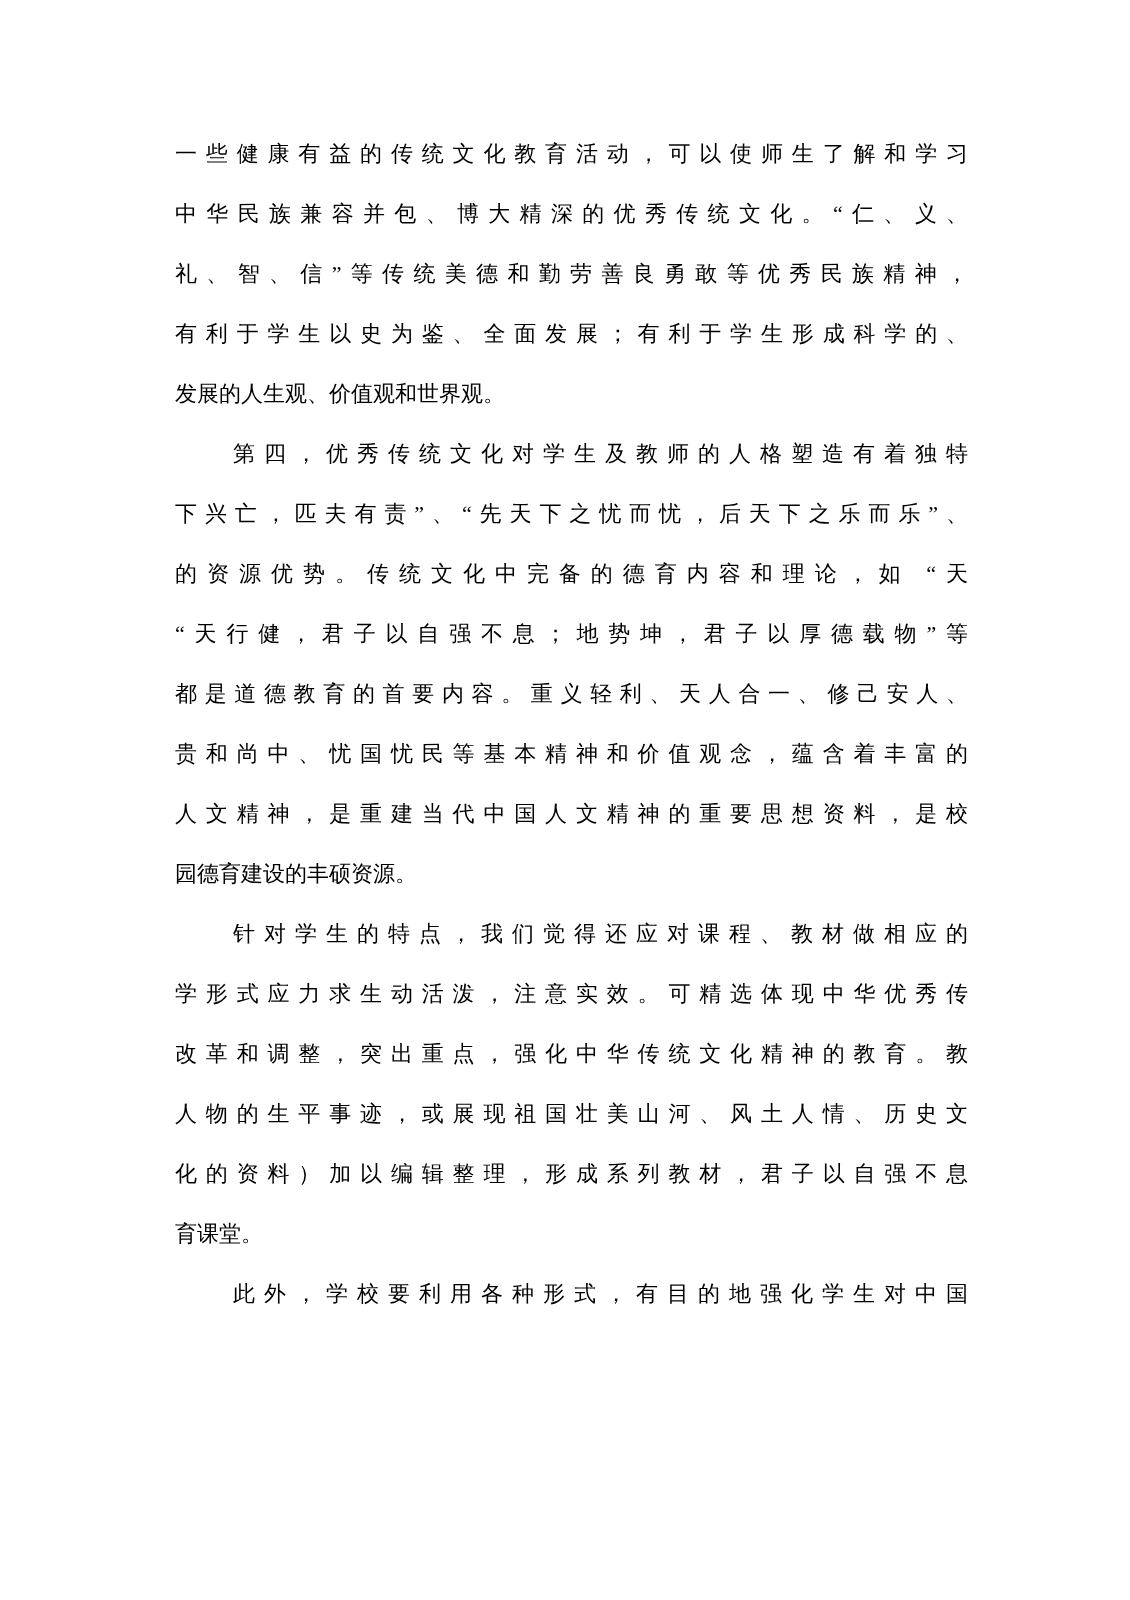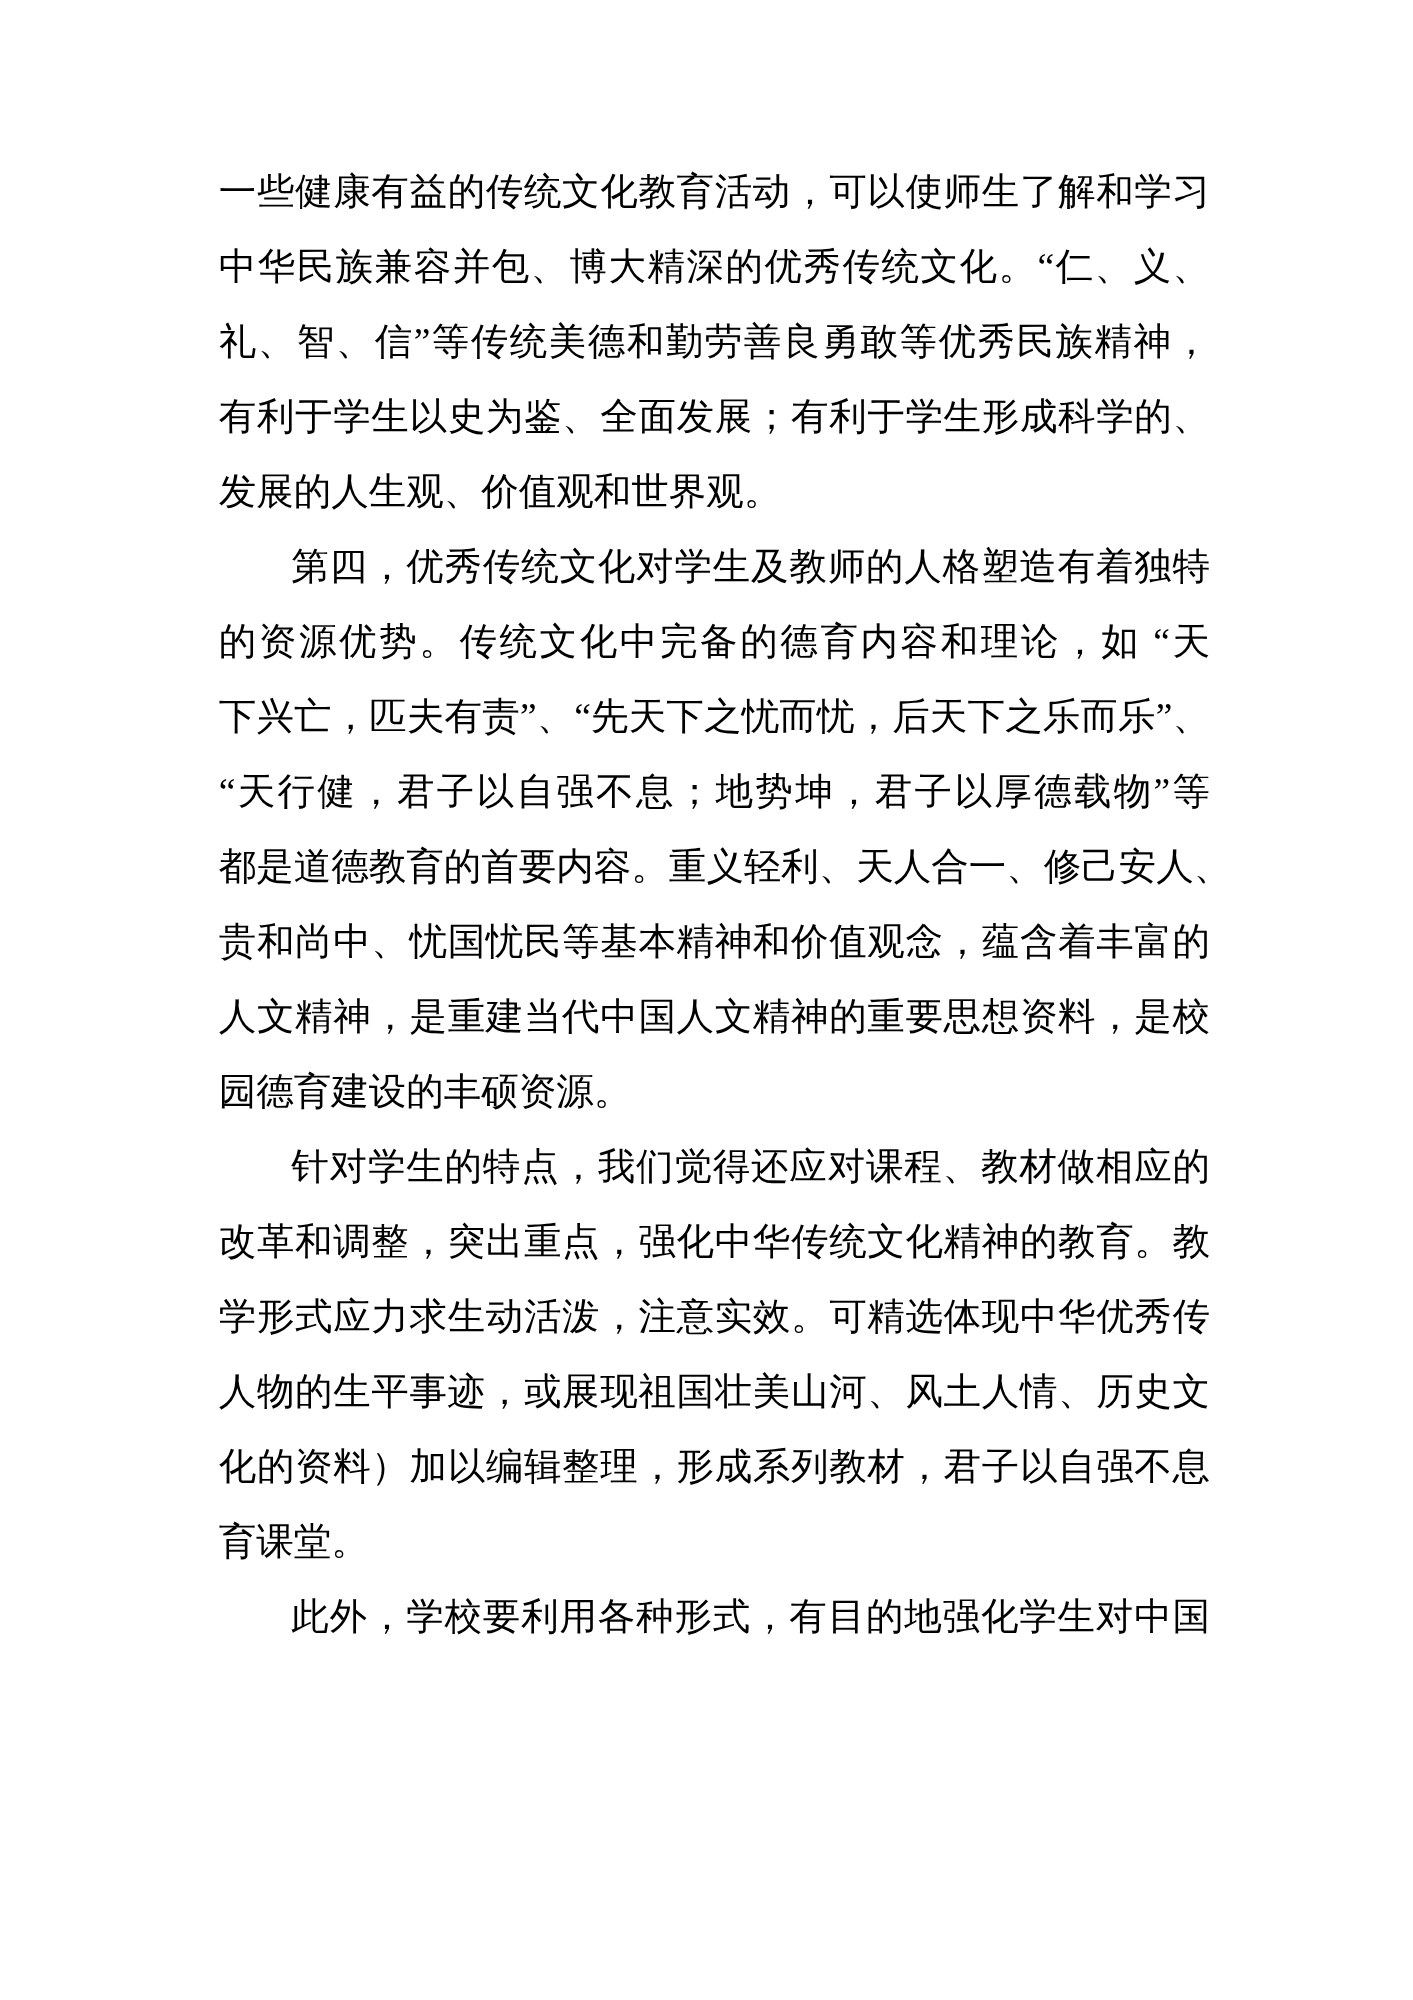--- a/index.html
+++ b/index.html
@@ -17,21 +17,21 @@
   }
   .content {
     position: absolute;
     left: 175px;
     top: 124px;
     width: 793px;
   }
   .line {
     height: 60px;
     line-height: 60px;
-    font-size: 30px;
+    font-size: 22px;
     color: #000000;
     text-align: justify;
     text-align-last: justify;
     white-space: nowrap;
     font-weight: 400;
   }
   .line.end {
     text-align: center;
     text-align-last: left;
   }
@@ -48,28 +48,28 @@
 <body>
 
 <div class="page">
   <div class="content">
     <div class="line">一些健康有益的传统文化教育活动，可以使师生了解和学习</div>
     <div class="line">中华民族兼容并包、博大精深的优秀传统文化。“仁、义、</div>
     <div class="line">礼、智、信”等传统美德和勤劳善良勇敢等优秀民族精神，</div>
     <div class="line">有利于学生以史为鉴、全面发展；有利于学生形成科学的、</div>
     <div class="line end">发展的人生观、价值观和世界观。</div>
     <div class="line indent">第四，优秀传统文化对学生及教师的人格塑造有着独特</div>
+    <div class="line">下兴亡，匹夫有责”、“先天下之忧而忧，后天下之乐而乐”、</div>
     <div class="line">的资源优势。传统文化中完备的德育内容和理论，如 “天</div>
-    <div class="line">下兴亡，匹夫有责”、“先天下之忧而忧，后天下之乐而乐”、</div>
     <div class="line">“天行健，君子以自强不息；地势坤，君子以厚德载物”等</div>
     <div class="line">都是道德教育的首要内容。重义轻利、天人合一、修己安人、</div>
     <div class="line">贵和尚中、忧国忧民等基本精神和价值观念，蕴含着丰富的</div>
     <div class="line">人文精神，是重建当代中国人文精神的重要思想资料，是校</div>
     <div class="line end">园德育建设的丰硕资源。</div>
     <div class="line indent">针对学生的特点，我们觉得还应对课程、教材做相应的</div>
+    <div class="line">学形式应力求生动活泼，注意实效。可精选体现中华优秀传</div>
     <div class="line">改革和调整，突出重点，强化中华传统文化精神的教育。教</div>
-    <div class="line">学形式应力求生动活泼，注意实效。可精选体现中华优秀传</div>
     <div class="line">人物的生平事迹，或展现祖国壮美山河、风土人情、历史文</div>
     <div class="line">化的资料）加以编辑整理，形成系列教材，君子以自强不息</div>
     <div class="line end">育课堂。</div>
     <div class="line indent">此外，学校要利用各种形式，有目的地强化学生对中国</div>
   </div>
 </div>
 
 </body></html>

